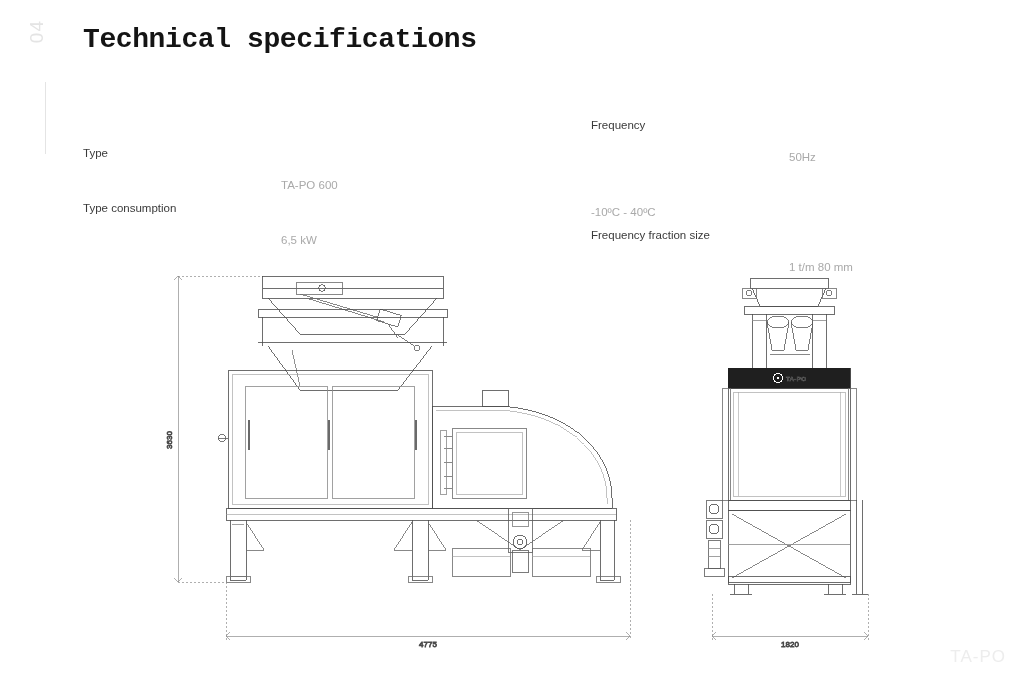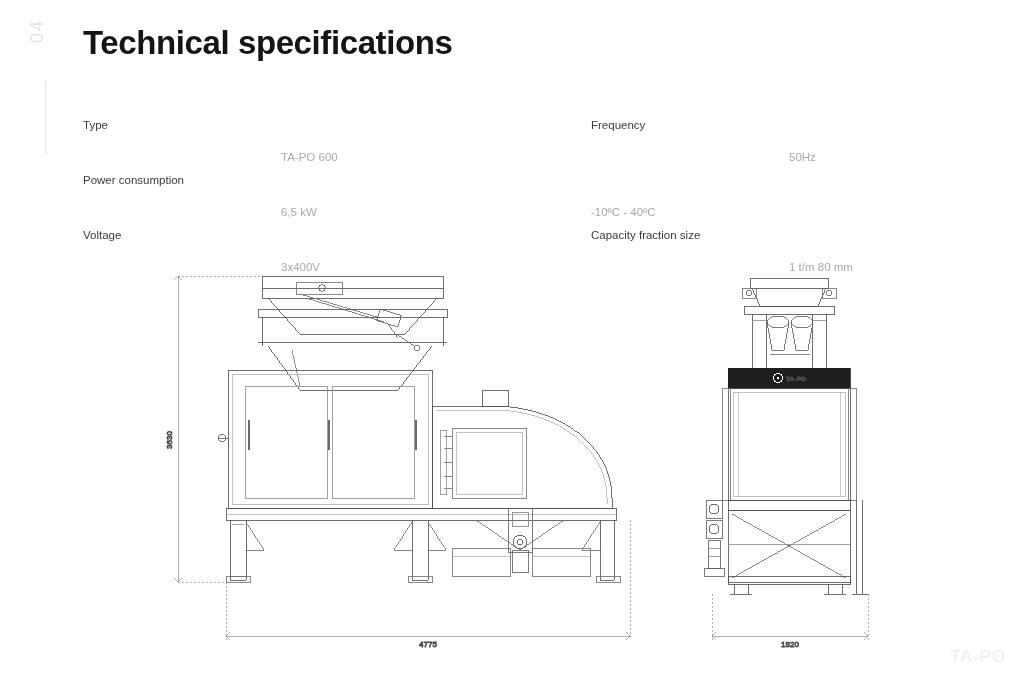--- a/index.html
+++ b/index.html
@@ -44,25 +44,25 @@
     width: 1px;
     height: 72px;
     background: #e4e4e4;
   }
 
   
   .title {
     position: absolute;
     left: 83px;
     top: 24px;
-    font-size: 33px;
+    font-size: 28px;
     font-weight: bold;
     letter-spacing: -0.4px;
     color: #141414;
-    font-family: Liberation Sans, sans-serif;
+    font-family: Liberation Mono, monospace;
   }
 
   
   .specs {
     position: absolute;
     top: 118px;
     left: 83px;
     width: 880px;
     display: flex;
     gap: 168px;
@@ -135,39 +135,35 @@
   <div class="title">Technical specifications</div>
 
   <div class="specs">
 
     <div class="spec-col">
       <div class="spec-row">
         <div class="spec-label">Type</div>
         <div class="spec-value">TA-PO 600</div>
       </div>
       <div class="spec-row">
-        <div class="spec-label">Power consumption</div>
+        <div class="spec-label">Type consumption</div>
         <div class="spec-value">6,5 kW</div>
-      </div>
-      <div class="spec-row">
-        <div class="spec-label">Voltage</div>
-        <div class="spec-value">3x400V</div>
       </div>
     </div>
 
     <div class="spec-col">
       <div class="spec-row">
         <div class="spec-label">Frequency</div>
         <div class="spec-value">50Hz</div>
       </div>
       <div class="spec-row">
         <div class="spec-value">-10ºC - 40ºC</div>
       </div>
       <div class="spec-row">
-        <div class="spec-label">Capacity fraction size</div>
+        <div class="spec-label">Frequency fraction size</div>
         <div class="spec-value">1 t/m 80 mm</div>
       </div>
     </div>
 
   </div>
 
   <div class="drawing">
     <svg width="1024" height="423" viewBox="0 0 1024 423" xmlns="http://www.w3.org/2000/svg">
       <g fill="none" stroke="#4a4a4a" stroke-width="0.8" shape-rendering="crispEdges">
 

